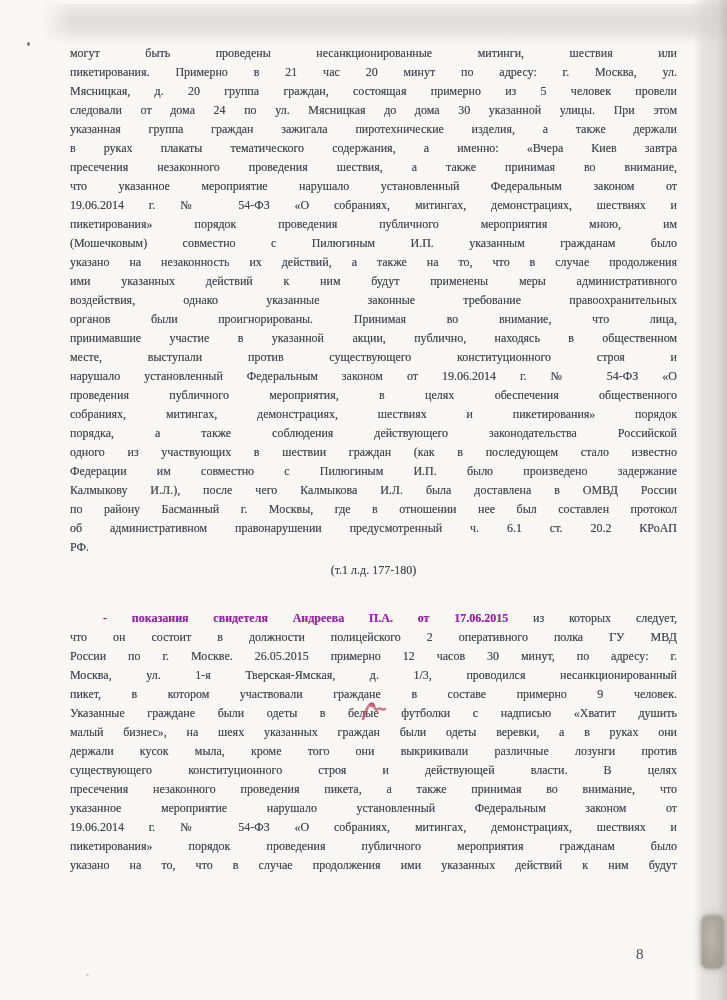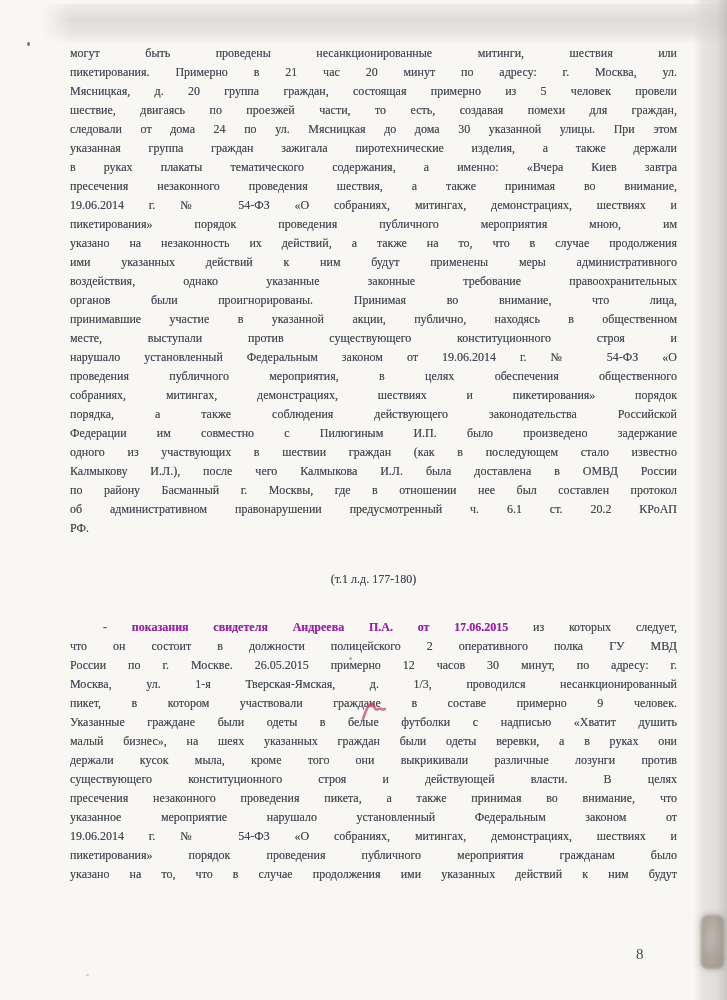--- a/index.html
+++ b/index.html
@@ -41,21 +41,21 @@
     font-size: 12px;
     line-height: 19px;
     text-shadow: 0 0 .4px rgba(65,70,81,.55);
   }
   .tline { text-align: justify; text-align-last: justify; white-space: normal; }
   #para1 .tline:last-child { text-align-last: left; }
   .tline.indent { padding-left: 33px; }
   .tline .bold-lead { font-weight: bold; color: #a21caf; }
   .citation {
     text-align: center;
-    margin-top: 32px;
+    margin-top: 4px;
     margin-bottom: 29px;
     line-height: 19px;
   }
   .page-number {
     position: absolute; left: 636px; top: 946px;
     color: #444853; font-size: 15px;
     font-family: "Liberation Serif", "DejaVu Serif", serif;
   }
   .red-pen-mark { position: absolute; left: 360px; top: 698px; width: 30px; height: 24px; }
 </style>
@@ -67,39 +67,40 @@
 <div class="binder-shadow"></div>
 <div class="speck s1"></div>
 <div class="speck s2"></div>
 <div class="speck s3"></div>
 
 <div class="text-block">
   <div id="para1">
       <div class="tline">могут быть проведены несанкционированные митинги, шествия или</div>
       <div class="tline">пикетирования. Примерно в 21 час 20 минут по адресу: г. Москва, ул.</div>
       <div class="tline">Мясницкая, д. 20 группа граждан, состоящая примерно из 5 человек провели</div>
-      <div class="tline">шествие, двигаясь по проезжей части, то есть, создавая помехи для граждан,</div>
       <div class="tline">следовали от дома 24 по ул. Мясницкая до дома 30 указанной улицы. При этом</div>
       <div class="tline">указанная группа граждан зажигала пиротехнические изделия, а также держали</div>
       <div class="tline">в руках плакаты тематического содержания, а именно: «Вчера Киев завтра</div>
       <div class="tline">пресечения незаконного проведения шествия, а также принимая во внимание,</div>
+      <div class="tline">что указанное мероприятие нарушало установленный Федеральным законом от</div>
       <div class="tline">19.06.2014 г. № 54-ФЗ «О собраниях, митингах, демонстрациях, шествиях и</div>
       <div class="tline">пикетирования» порядок проведения публичного мероприятия мною, им</div>
+      <div class="tline">(Мошечковым) совместно с Пилюгиным И.П. указанным гражданам было</div>
       <div class="tline">указано на незаконность их действий, а также на то, что в случае продолжения</div>
       <div class="tline">ими указанных действий к ним будут применены меры административного</div>
       <div class="tline">воздействия, однако указанные законные требование правоохранительных</div>
       <div class="tline">органов были проигнорированы. Принимая во внимание, что лица,</div>
       <div class="tline">принимавшие участие в указанной акции, публично, находясь в общественном</div>
       <div class="tline">месте, выступали против существующего конституционного строя и</div>
       <div class="tline">нарушало установленный Федеральным законом от 19.06.2014 г. № 54-ФЗ «О</div>
       <div class="tline">проведения публичного мероприятия, в целях обеспечения общественного</div>
       <div class="tline">собраниях, митингах, демонстрациях, шествиях и пикетирования» порядок</div>
       <div class="tline">порядка, а также соблюдения действующего законодательства Российской</div>
+      <div class="tline">одного из участвующих в шествии граждан (как в последующем стало известно</div>
       <div class="tline">Федерации им совместно с Пилюгиным И.П. было произведено задержание</div>
-      <div class="tline">одного из участвующих в шествии граждан (как в последующем стало известно</div>
       <div class="tline">Калмыкову И.Л.), после чего Калмыкова И.Л. была доставлена в ОМВД России</div>
       <div class="tline">по району Басманный г. Москвы, где в отношении нее был составлен протокол</div>
       <div class="tline">об административном правонарушении предусмотренный ч. 6.1 ст. 20.2 КРоАП</div>
       <div class="tline">РФ.</div>
     </div>
   <div class="citation">(т.1 л.д. 177-180)</div>
   <div id="para2">
     <div class="tline indent"><span class="bold-lead">- показания свидетеля Андреева П.А. от 17.06.2015</span><span> из которых следует,</span></div>
     <div id="para2-rest">
         <div class="tline">что он состоит в должности полицейского 2 оперативного полка ГУ МВД</div>

